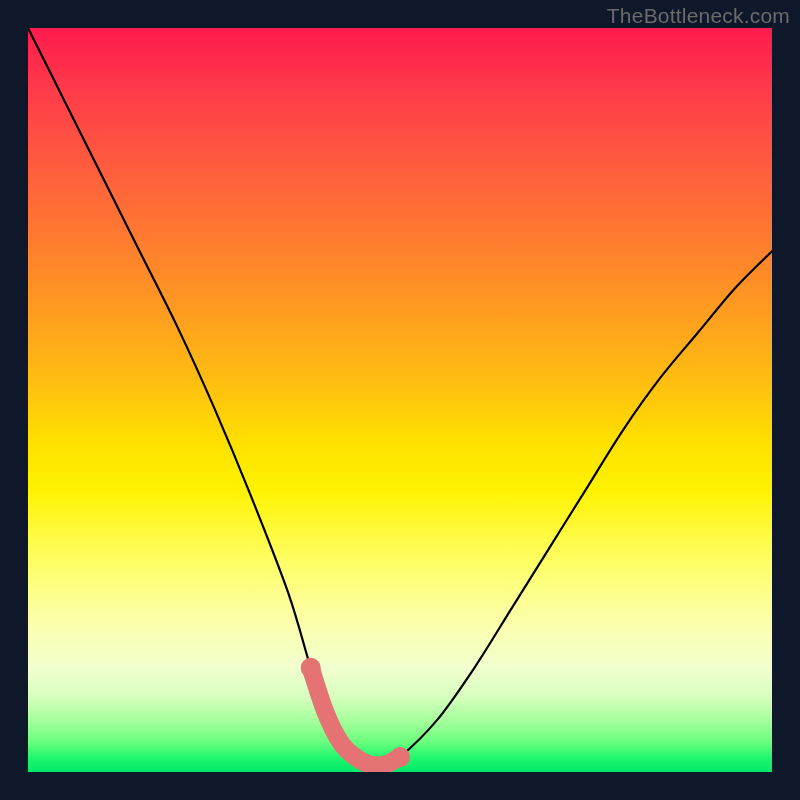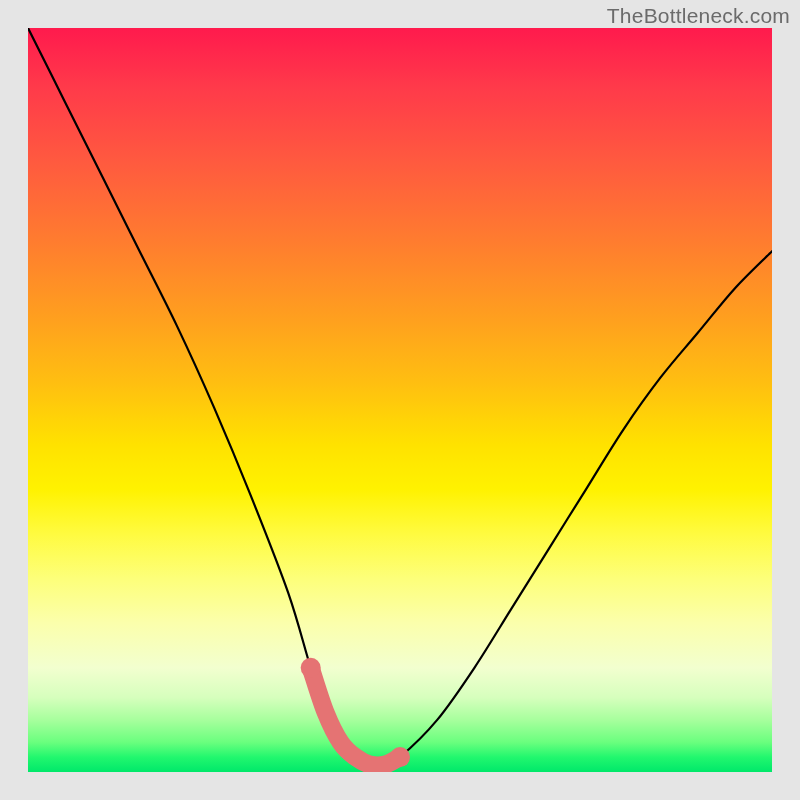--- a/index.html
+++ b/index.html
@@ -10,21 +10,21 @@
     overflow: hidden;
     background: #000;
     font-family: Arial, Helvetica, sans-serif;
   }
   .frame {
     position: absolute;
     top: 0;
     left: 0;
     width: 800px;
     height: 800px;
-    background: #e5e5e5;
+    background: #0f172a;
   }
   .plot {
     position: absolute;
     top: 28px;
     left: 28px;
     width: 744px;
     height: 744px;
     
     background: linear-gradient(
       to bottom,

